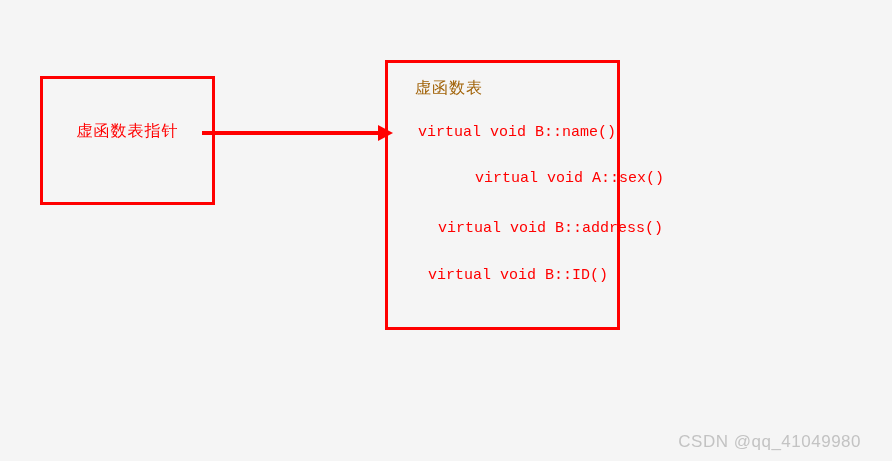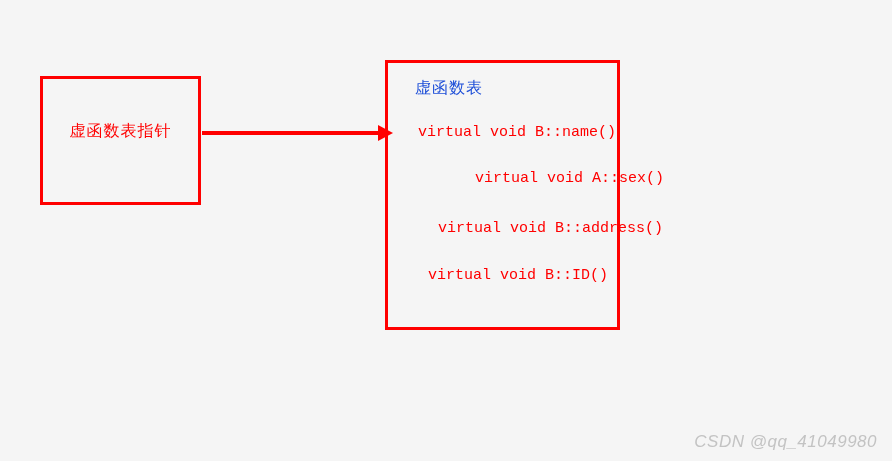--- a/index.html
+++ b/index.html
@@ -9,21 +9,21 @@
     height: 461px;
     background: #f5f5f5;
     overflow: hidden;
     font-family: "Liberation Sans", sans-serif;
   }
 
   
   .pointer-box {
     position: absolute;
     left: 40px; top: 76px;
-    width: 161px; height: 129px;
+    width: 175px; height: 129px;
     border: 3px solid #ff0000;
     box-sizing: border-box;
     display: flex;
     align-items: center;
     justify-content: center;
     padding-bottom: 18px;
   }
   .pointer-box .label {
     color: #ff0000;
     font-size: 16px;
@@ -52,46 +52,45 @@
     position: absolute;
     left: 385px; top: 60px;
     width: 235px; height: 270px;
     border: 3px solid #ff0000;
     box-sizing: border-box;
     overflow: visible;
   }
   .vtable-box .title {
     position: absolute;
     left: 27px; top: 15px;
-    color: #1d4ed8;
+    color: #a16207;
     font-size: 16px;
     letter-spacing: 1px;
     white-space: nowrap;
   }
   .vtable-entry {
     position: absolute;
     color: #ff0000;
     font-family: "Liberation Mono", monospace;
     font-size: 15px;
     white-space: nowrap;
   }
   .entry-0 { left: 30px; top: 61px; text-align: center; }
   .entry-1 { left: 40px; top: 107px; margin-left: 47px; }
   .entry-2 { left: 50px; top: 157px; }
   .entry-3 { left: 40px; top: 204px; }
 
   
   .watermark {
     position: absolute;
-    right: 15px; bottom: 9px;
+    right: 31px; bottom: 9px;
     color: #c3c3c3;
     font-size: 17px;
     letter-spacing: 0.5px;
     white-space: nowrap;
-    font-style: italic;
   }
 </style>
 </head>
 <body>
 
 <div class="canvas">
 
   <div class="pointer-box">
     <span class="label">虚函数表指针</span>
   </div>

